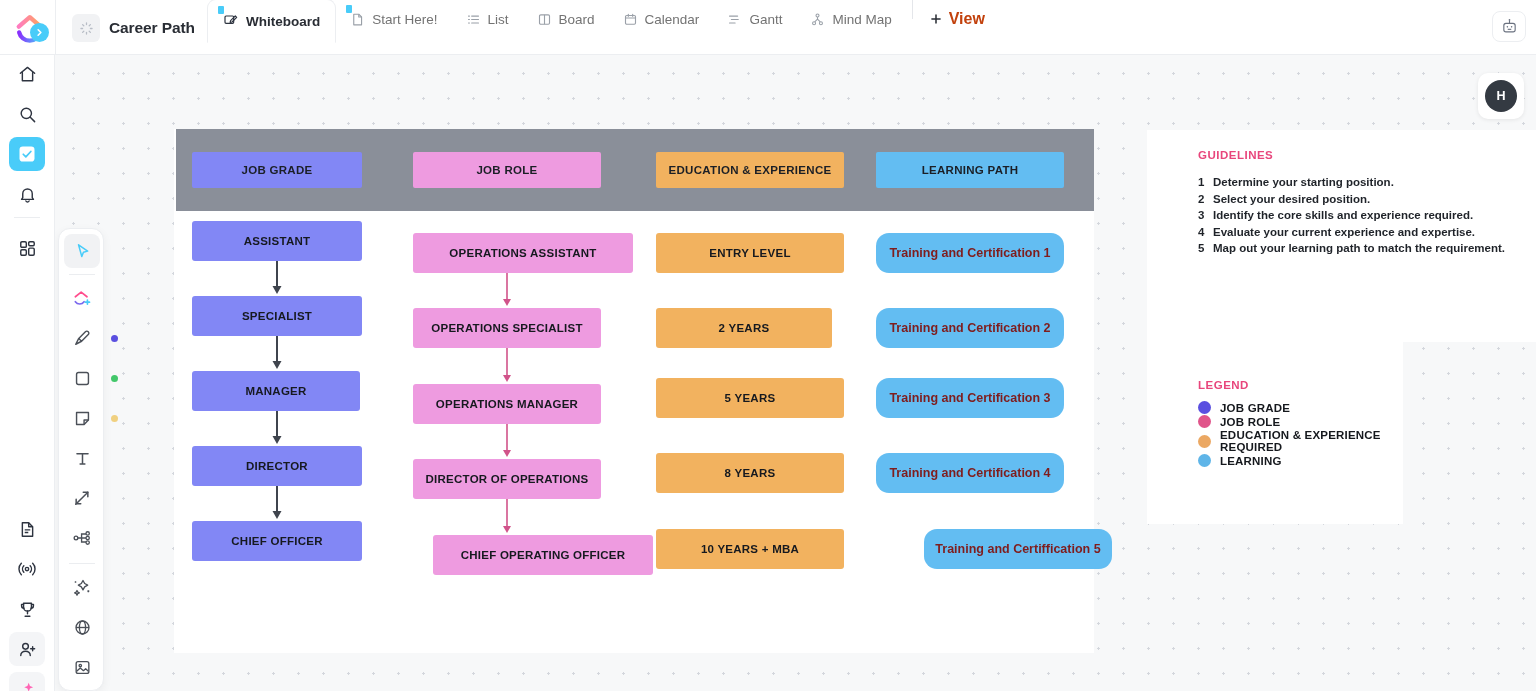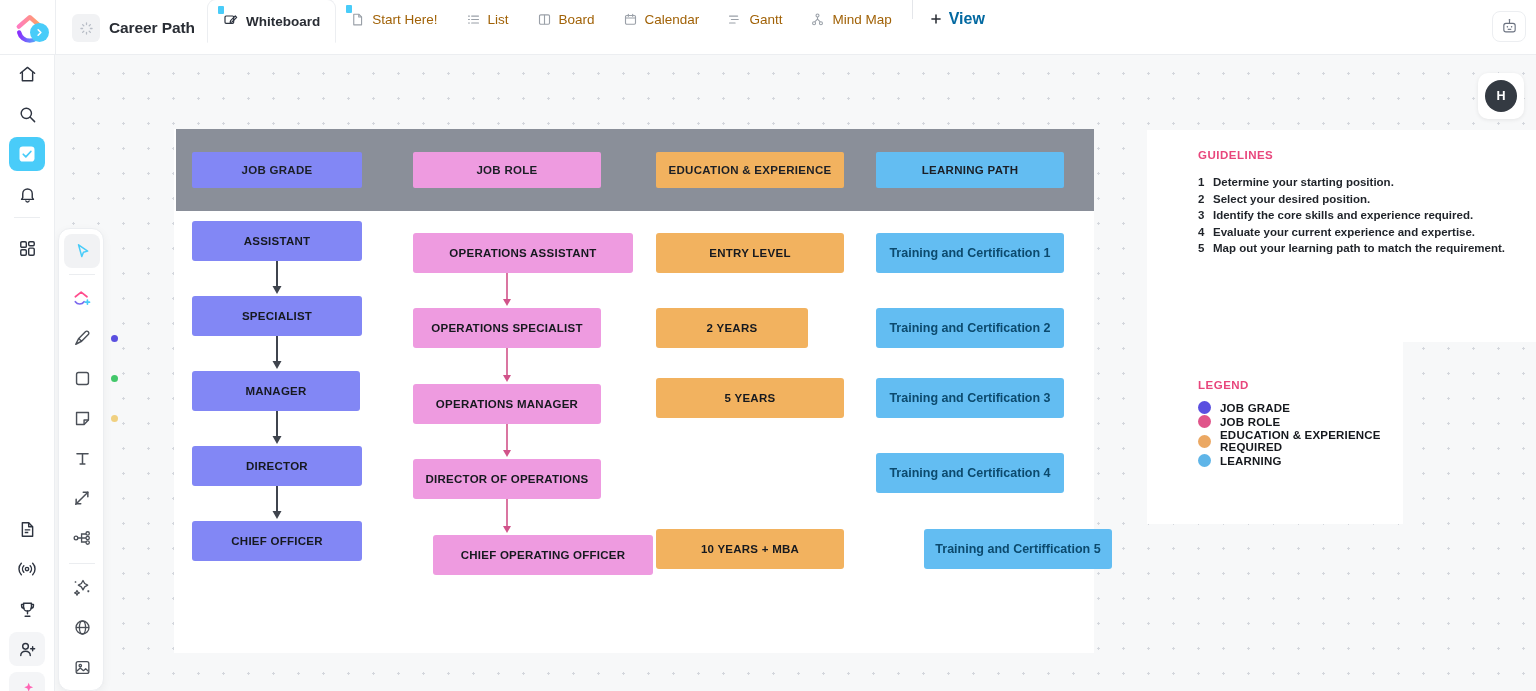--- a/index.html
+++ b/index.html
@@ -41,33 +41,33 @@
     display: flex; align-items: center; justify-content: center;
   }
   .doc-title { font-size: 15.5px; font-weight: 700; color: #292d34; letter-spacing: -.1px; white-space: nowrap; }
 
   .tabs { position: absolute; left: 207px; bottom: 0; display: flex; height: 55px; }
   .tab {
     position: relative; display: flex; align-items: center; gap: 7px;
     height: 40px; padding: 0 14px; font-size: 13.5px; color: #6b7280;
     cursor: pointer; white-space: nowrap;
   }
-  .tab .tlabel { font-size: 13.5px; color: #a16207; }
+  .tab .tlabel { font-size: 13.5px; color: #737373; }
   .tab.active {
     background: #fff; border: 1px solid #eceef1; border-bottom-color: #fff;
     border-radius: 9px 9px 0 0; height: 44px; padding: 0 15px; margin-bottom: -1px;
   }
   .tab.active .tlabel { color: #292d34; font-weight: 600; }
   .pin {
     position: absolute; left: 10px; top: 6px; width: 6px; height: 8px;
     background: #49ccf9; border-radius: 1px;
   }
   .tab-sep { width: 1px; height: 20px; background: #e4e6ea; margin: 0 6px 11px 6px; }
   .tab-add { display: flex; align-items: center; gap: 6px; height: 40px; padding: 0 10px; cursor: pointer; }
-  .tab-add .tlabel { color: #0369a1; font-weight: 600; }
+  .tab-add .tlabel { color: #c2410c; font-weight: 600; }
 
   .ai-btn {
     position: absolute; right: 10px; top: 11px; width: 34px; height: 31px;
     border: 1px solid #eceef1; border-radius: 8px; background: #fff;
     display: flex; align-items: center; justify-content: center; cursor: pointer;
   }
 
   
   .rail {
     position: absolute; left: 0; top: 55px; width: 55px; height: 636px;
@@ -118,21 +118,21 @@
     display: flex; align-items: center; justify-content: center;
     font-size: 11.5px; font-weight: 700; color: #1b1f26; letter-spacing: .3px;
     text-align: center; cursor: pointer;
   }
   .node {
     position: absolute; height: 40px; border-radius: 3px;
     display: flex; align-items: center; justify-content: center;
     text-align: center; cursor: pointer;
   }
   .node.cap { font-size: 11.5px; font-weight: 700; color: #16191f; letter-spacing: .25px; }
-  .node.mix { font-size: 12.5px; font-weight: 600; color: #0c4a6e; letter-spacing: 0; }
+  .node.mix { font-size: 12.5px; font-weight: 600; color: #7f1d1d; letter-spacing: 0; border-radius: 13px; }
 
   .arrow { position: absolute; width: 18px; }
 
   
   .panel { position: absolute; background: #ffffff; }
   .panel-head {
     font-size: 11.5px; font-weight: 700; color: #e8467c; letter-spacing: .5px;
   }
   .g-row { display: flex; font-size: 11.5px; color: #1f2329; font-weight: 600; line-height: 16.6px; }
   .g-num { width: 15px; flex: 0 0 15px; }
@@ -208,22 +208,23 @@
     <svg class="arrow" style="left:443px;top:369px;height:35px;" viewBox="0 0 18 35">
         <path d="M9 0 L9 27" stroke="#d1538a" stroke-width="1.6" fill="none"></path>
         <path d="M5 26 L9 33 L13 26 Z" fill="#d1538a"></path>
       </svg>
     <svg class="arrow" style="left:443px;top:444px;height:36px;" viewBox="0 0 18 36">
         <path d="M9 0 L9 28" stroke="#d1538a" stroke-width="1.6" fill="none"></path>
         <path d="M5 27 L9 34 L13 27 Z" fill="#d1538a"></path>
       </svg>
 
     <div class="node cap" style="left:601px;top:178px;width:188px;background:#f2b25f;">ENTRY LEVEL</div>
-    <div class="node cap" style="left:601px;top:253px;width:152px;background:#f2b25f;">2 YEARS</div>
+    <div class="node cap" style="left:601px;top:253px;width:176px;background:#f2b25f;">2 YEARS</div>
     <div class="node cap" style="left:601px;top:323px;width:188px;background:#f2b25f;">5 YEARS</div>
+    <div class="node cap" style="left:601px;top:398px;width:188px;background:#f2b25f;">8 YEARS</div>
     <div class="node cap" style="left:601px;top:474px;width:188px;background:#f2b25f;">10 YEARS + MBA</div>
 
     <div class="node mix" style="left:821px;top:178px;width:188px;background:#63bdf2;">Training and Certification 1</div>
     <div class="node mix" style="left:821px;top:253px;width:188px;background:#63bdf2;">Training and Certification 2</div>
     <div class="node mix" style="left:821px;top:323px;width:188px;background:#63bdf2;">Training and Certification 3</div>
     <div class="node mix" style="left:821px;top:398px;width:188px;background:#63bdf2;">Training and Certification 4</div>
     <div class="node mix" style="left:821px;top:474px;width:188px;background:#63bdf2;margin-left:48px;">Training and Certiffication 5</div>
 
     <div class="panel" style="left:1092px;top:75px;width:400px;height:212px;">
       <div class="panel-head" style="position:absolute;left:51px;top:19px;">GUIDELINES</div>

